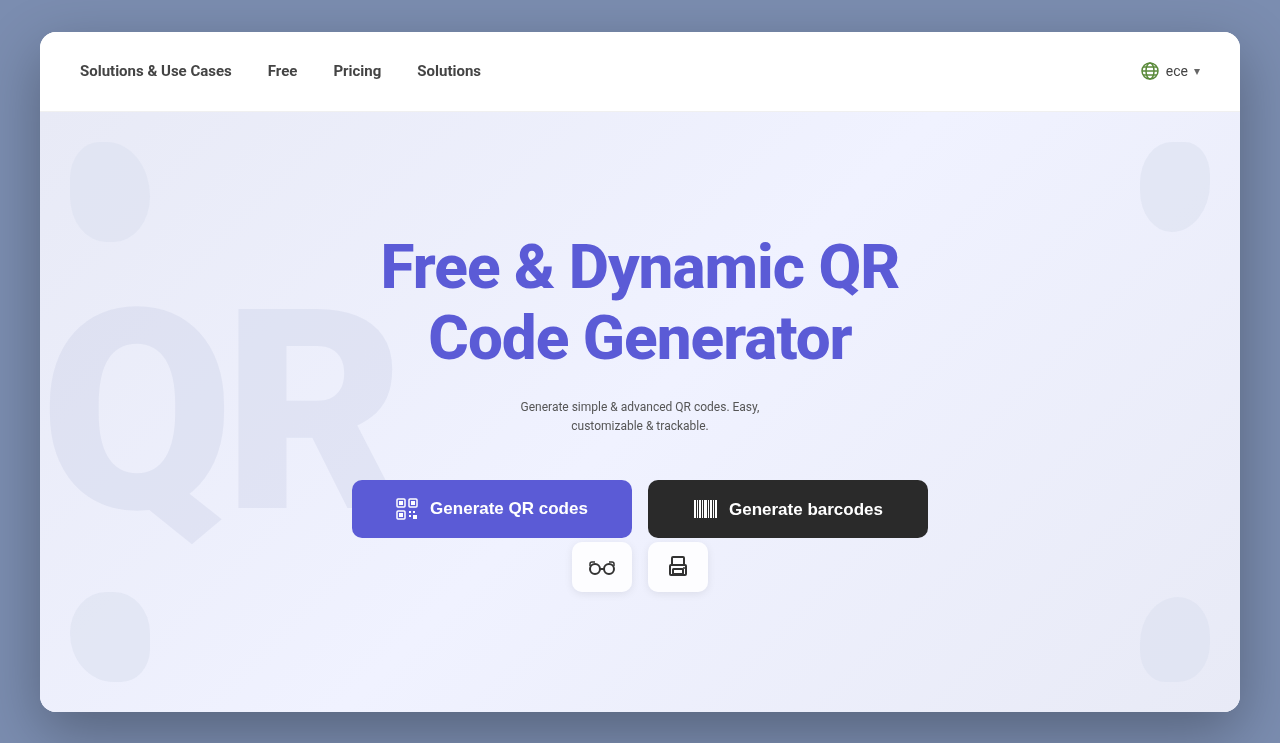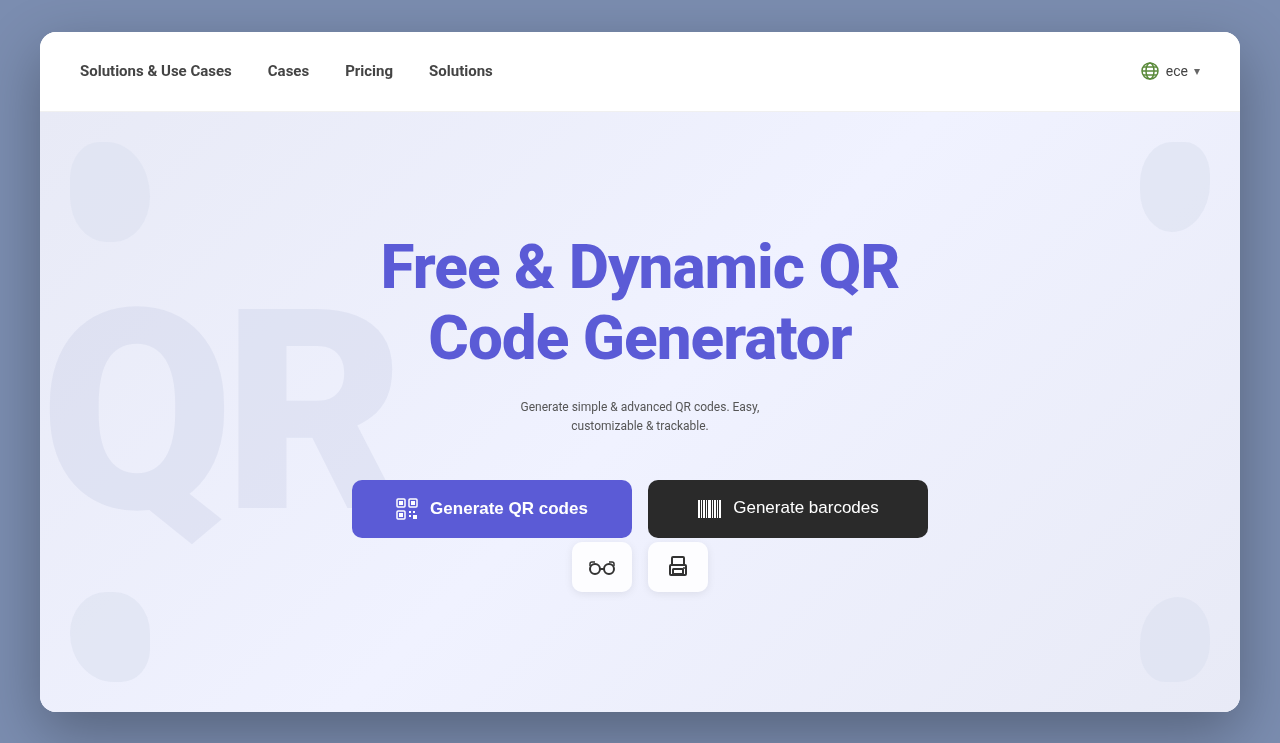--- a/index.html
+++ b/index.html
@@ -208,29 +208,29 @@
       font-size: 17px;
       font-weight: 600;
       cursor: pointer;
       white-space: nowrap;
       min-width: 280px;
       justify-content: center;
     }
 
     .btn-secondary {
       display: flex;
-      align-items: flex-start;
+      align-items: flex-end;
       gap: 12px;
       padding: 18px 40px;
       background: #2a2a2a;
       color: #ffffff;
       border: none;
       border-radius: 10px;
       font-size: 17px;
-      font-weight: 400;
+      font-weight: 700;
       cursor: pointer;
       white-space: nowrap;
       min-width: 280px;
       justify-content: center;
     }
 
     
     .icon-buttons-row {
       display: flex;
       gap: 16px;
@@ -260,21 +260,21 @@
   </style>
 </head>
 <body>
 
 <div class="browser-window">
 
   <nav class="navbar">
 
     <div class="nav-links">
       <a class="nav-link">Solutions &amp; Use Cases</a>
-      <a class="nav-link">Cases</a>
+      <a class="nav-link">Free</a>
       <a class="nav-link">Pricing</a>
       <a class="nav-link">Solutions</a>
     </div>
 
     <div class="nav-right">
       <div class="globe-icon-wrap">
         <svg class="globe-svg" viewBox="0 0 20 20" fill="none" stroke="#5a8a3a" stroke-width="1.5">
           <circle cx="10" cy="10" r="8"></circle>
           <ellipse cx="10" cy="10" rx="4" ry="8"></ellipse>
           <line x1="2" y1="10" x2="18" y2="10"></line>

